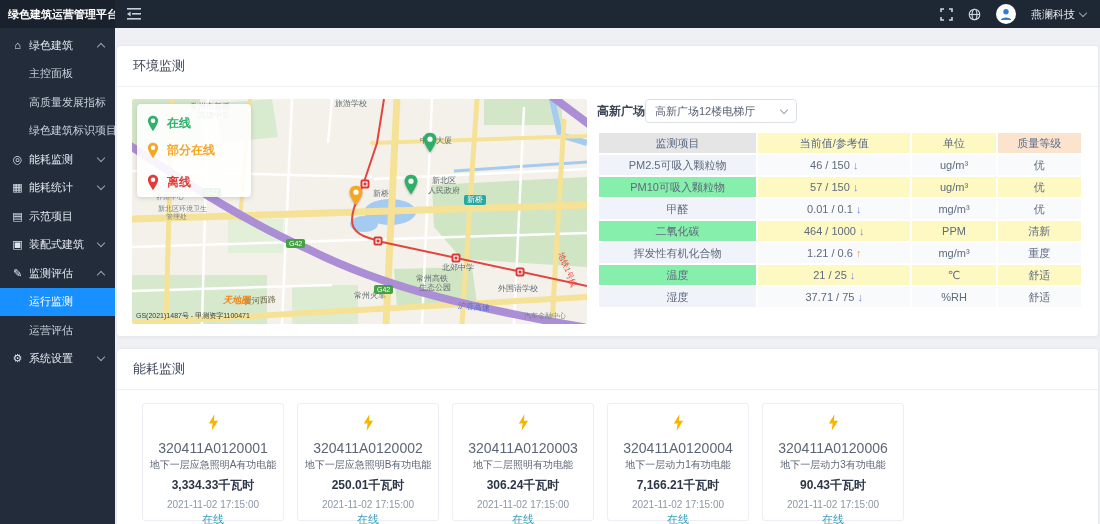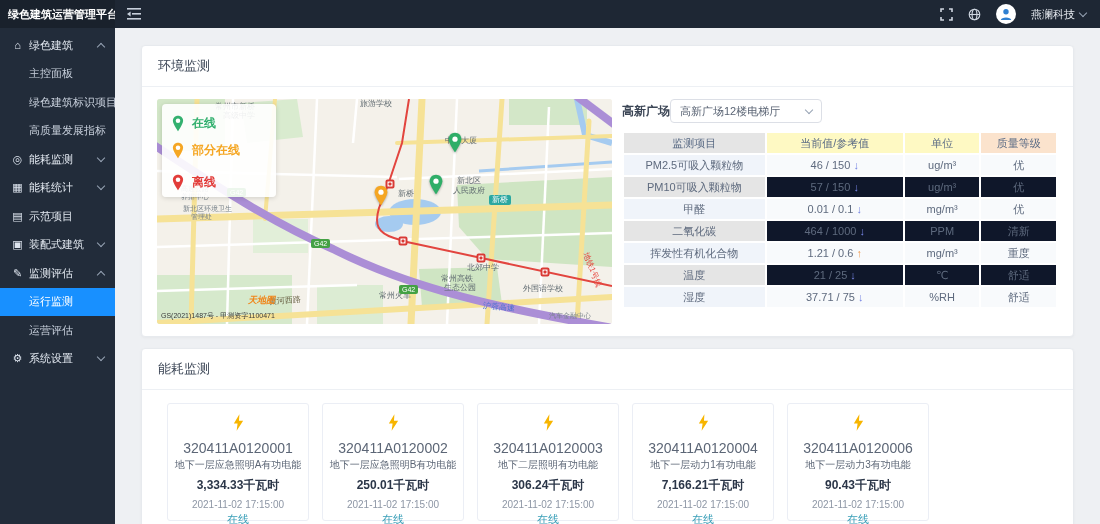--- a/index.html
+++ b/index.html
@@ -23,21 +23,21 @@
   .side-item{height:28.5px;display:flex;align-items:center;position:relative;cursor:pointer;font-size:11px;}
   .side-item .glyph{position:absolute;left:12px;width:11px;font-size:11px;color:#dde4ee;text-align:center;}
   .side-item .label{margin-left:29px;white-space:nowrap;}
   .side-item.group .label{color:#e3e9f1;}
   .side-item.sub .label{color:#c9d1dd;}
   .side-item.active{background:#1890ff;}
   .side-item.active .label{color:#fff;font-family:Liberation Serif, serif;}
   .side-item .chev-icon{position:absolute;right:11px;}
 
   
-  .main{position:absolute;left:115px;top:28px;right:0;bottom:0;background:#eef0f3;padding:17px 26px;overflow:hidden;}
+  .main{position:absolute;left:115px;top:28px;right:0;bottom:0;background:#eef0f3;padding:17px 1px;overflow:hidden;}
   .card{background:#fff;border:1px solid #e7eaee;border-radius:4px;box-shadow:0 1px 3px rgba(0,0,0,.04);margin-bottom:11px;}
   .card-head{padding:11px 16px;border-bottom:1px solid #edf0f4;font-size:13px;color:#3c4656;}
 
   
   .env-body{display:flex;gap:10px;padding:12px 15px;}
   .map{width:455px;height:225px;position:relative;border-radius:3px;overflow:hidden;flex:none;background:#f4f1ea;}
   .map svg.base{position:absolute;left:0;top:0;}
   .maplabel{position:absolute;font-size:8px;color:#5f6a70;white-space:nowrap;transform-origin:left center;line-height:1;z-index:3;}
   .maplabel.sm{font-size:7px;color:#77828a;}
   .maplabel.road{color:#6b6347;}
@@ -56,22 +56,22 @@
 
   
   .tbl-wrap{flex:1;min-width:0;}
   .sel-row{display:flex;align-items:center;margin-bottom:8px;}
   .sel-label{font-size:12px;font-weight:bold;color:#3c4656;}
   .select{width:152px;height:24px;border:1px solid #dcdfe6;border-radius:4px;display:flex;align-items:center;justify-content:space-between;padding:0 9px;font-size:11px;color:#5a6474;background:#fff;cursor:pointer;}
   table{width:100%;border-collapse:separate;border-spacing:2px;table-layout:fixed;}
   th{height:20px;font-weight:normal;font-size:11px;color:#5a6b85;}
   th.c1{background:#e5e5e5;} th.mid{background:#fef9c3;} th.c4{background:#fbe3cd;}
   td{height:20px;font-size:11px;color:#5e6a7e;text-align:center;white-space:nowrap;overflow:hidden;}
-  tr.r0 td{background:#f8fafc;} tr.r1 td{background:#0f172a;}
-  tr.r0 td.c1{background:#f0f4fa;} tr.r1 td.c1{background:#e5e5e5;}
+  tr.r0 td{background:#f8fafc;} tr.r1 td{background:#fef9c3;}
+  tr.r0 td.c1{background:#f0f4fa;} tr.r1 td.c1{background:#86efac;}
   .arrow{font-size:11px;} .arrow.down{color:#7684e2;} .arrow.up{color:#f09a50;}
 
   
   .energy-body{display:flex;gap:13px;padding:13px 25px;align-items:flex-start;}
   .ecard{width:142px;height:118px;border:1px solid #ebeef5;border-radius:3px;text-align:center;padding-top:10px;flex:none;background:#fff;}
   .ecode{font-size:14px;color:#5c6676;margin-top:5px;}
   .ename{font-size:10px;color:#5c6676;margin-top:2px;}
   .evalue{font-size:12px;color:#2b3648;font-weight:bold;margin-top:5px;}
   .etime{font-size:10px;color:#8d96a5;margin-top:5px;}
   .estatus{font-size:11px;color:#3a9fb8;margin-top:2px;}
@@ -127,27 +127,27 @@
     </div>
 
     <div class="side-item sub">
 
       <span class="label">主控面板</span>
 
     </div>
 
     <div class="side-item sub">
 
+      <span class="label">高质量发展指标</span>
+
+    </div>
+
+    <div class="side-item sub">
+
       <span class="label">绿色建筑标识项目</span>
-
-    </div>
-
-    <div class="side-item sub">
-
-      <span class="label">高质量发展指标</span>
 
     </div>
 
     <div class="side-item group">
       <span class="glyph">◎</span>
       <span class="label">能耗监测</span>
       <span class="chev-icon down"></span>
     </div>
 
     <div class="side-item group">

